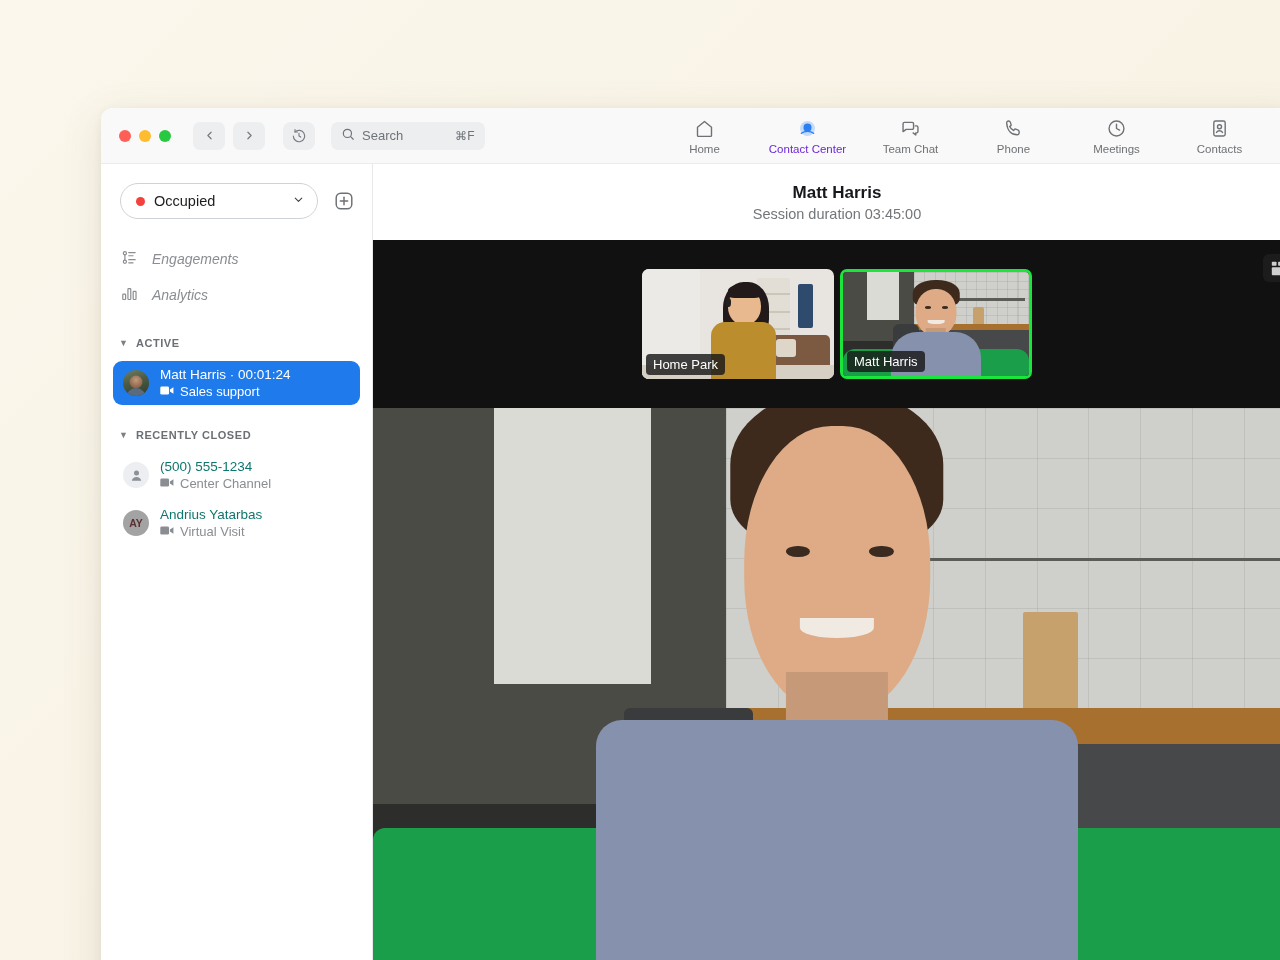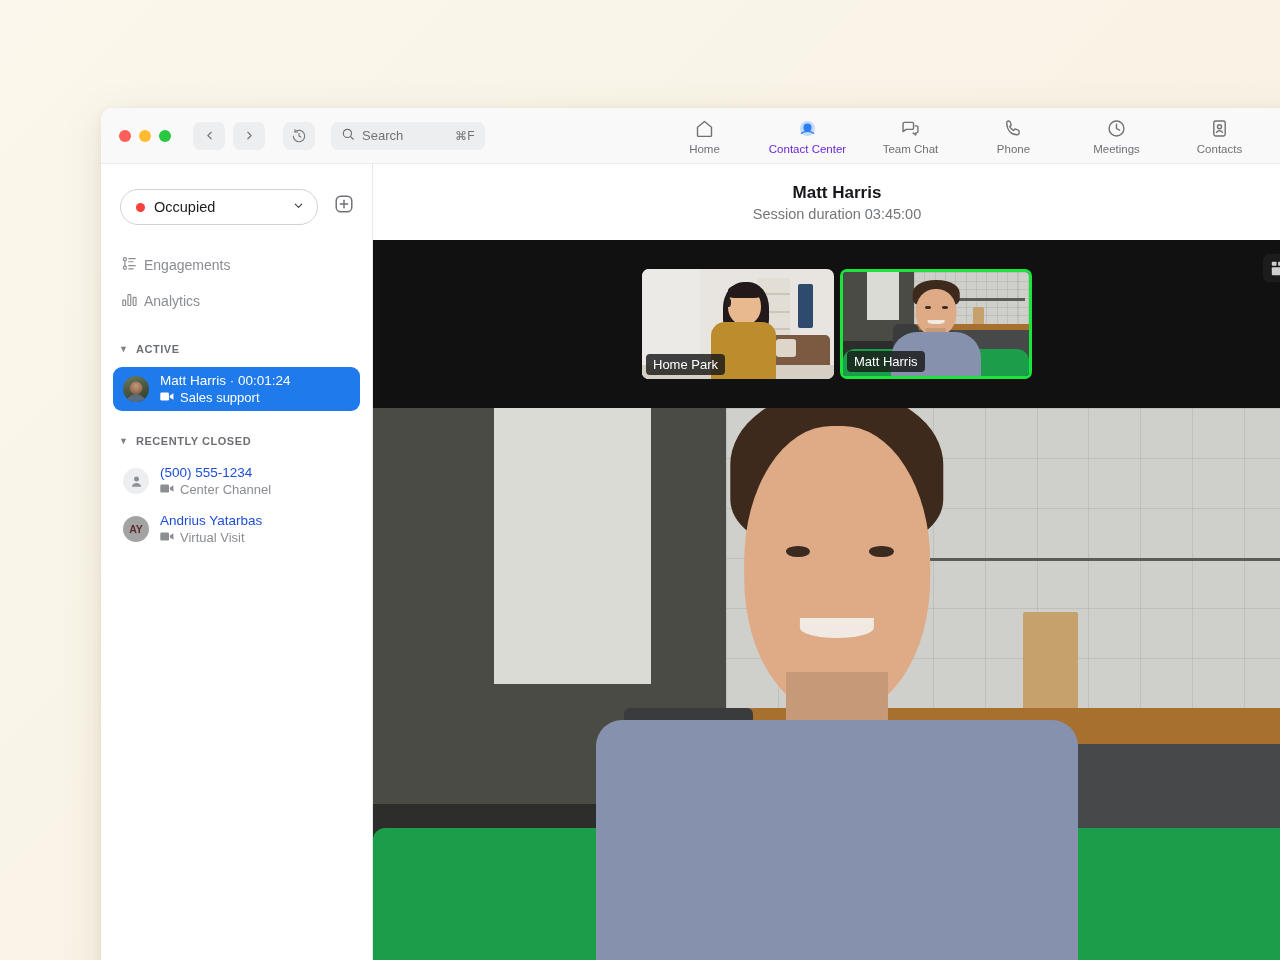--- a/index.html
+++ b/index.html
@@ -107,42 +107,42 @@
     gap: 14px;
   }
   #status-select {
     flex: 1;
     height: 36px;
     border: 1px solid #cfd2d6;
     border-radius: 18px;
     display: flex; align-items: center;
     padding: 0 12px 0 15px;
     gap: 9px;
-    margin-top: 6px;
   }
   #status-select .dot {
     width: 9px; height: 9px; border-radius: 50%;
     background: #f5413b;
   }
   #status-select .stxt {
     flex: 1; font-size: 14.5px; color: #1d1d1f;
   }
   #add-btn {
     width: 24px; height: 24px;
     color: #6d7075;
     display: flex; align-items: center; justify-content: center;
   }
 
   #nav-list { margin-top: 22px; }
   .snav {
     height: 36px;
     display: flex; align-items: center;
     padding-left: 20px;
-    gap: 6px;
+    gap: 14px;
     color: #8a8d91;
+    font-style: italic;
   }
   .snav .slabel { font-size: 14px; color: #8a8d91; }
   .snav svg { flex-shrink: 0; }
 
   .section-head {
     display: flex; align-items: center;
     gap: 8px;
     padding-left: 18px;
     height: 28px;
     margin-top: 16px;
@@ -196,21 +196,21 @@
     background: #eceef1;
     display: flex; align-items: center; justify-content: center;
     color: #8c9097;
   }
   .eng-avatar.initials {
     background: #a3a3a3;
     display: flex; align-items: center; justify-content: center;
     font-size: 10.5px; font-weight: bold; color: #5a2f2f;
   }
   .eng-text { display: flex; flex-direction: column; gap: 2px; min-width: 0; }
-  .eng-title { font-size: 13.5px; color: #1d4ed8; white-space: nowrap; }
+  .eng-title { font-size: 13.5px; color: #0f766e; white-space: nowrap; }
   .eng-sub {
     font-size: 13px; color: #8a8d91;
     display: flex; align-items: center; gap: 6px;
     white-space: nowrap;
   }
   .eng-item.selected .eng-title,
   .eng-item.selected .eng-sub { color: #ffffff; }
   .eng-item.selected .eng-sub svg { color: #ffffff; }
 
   

